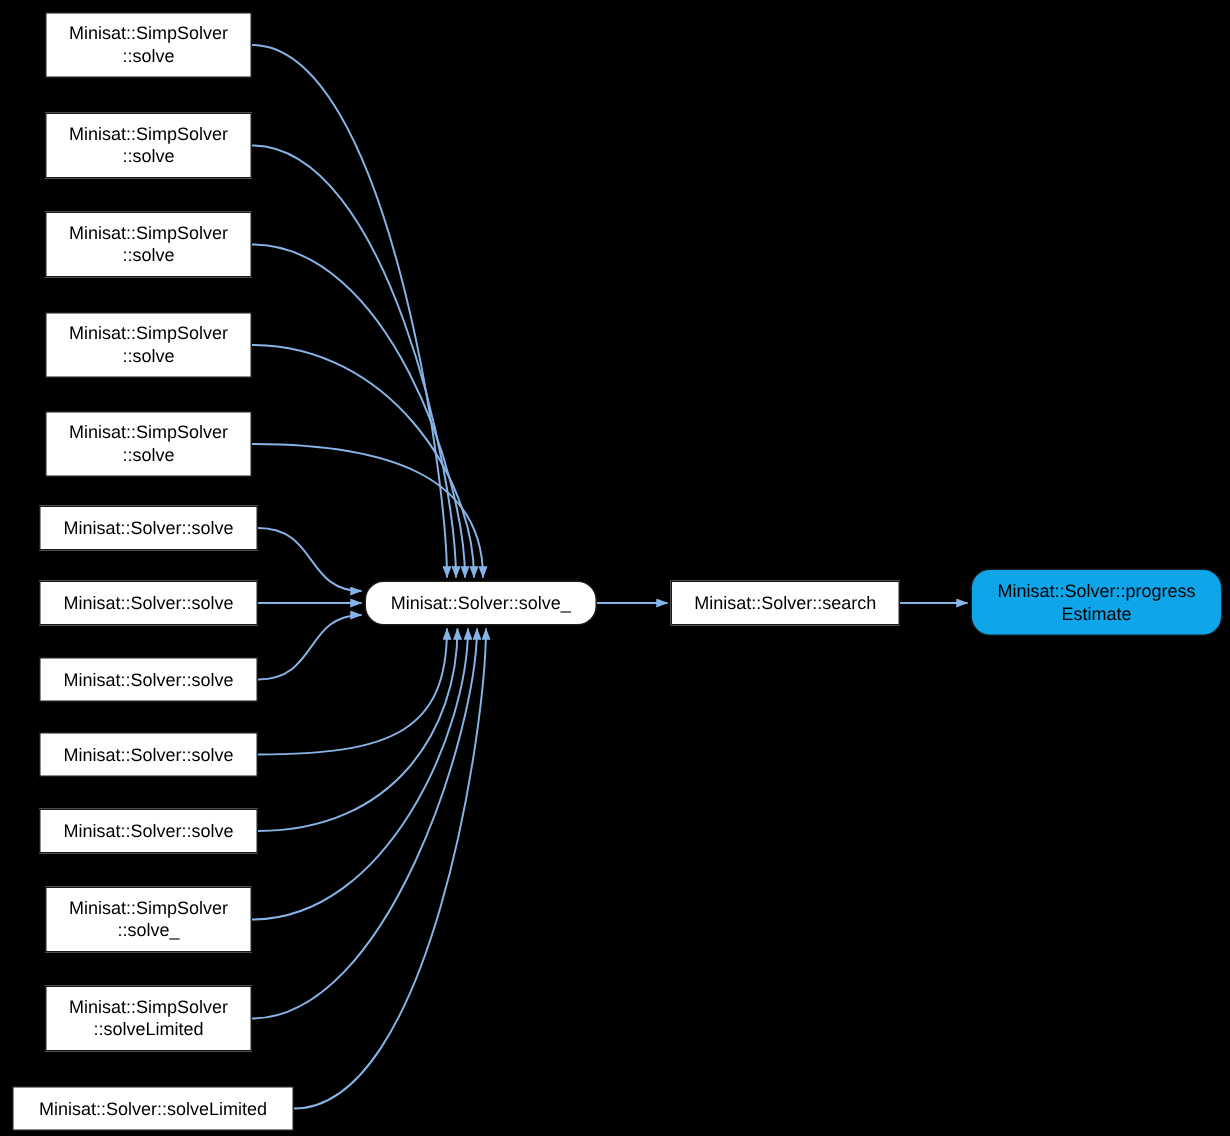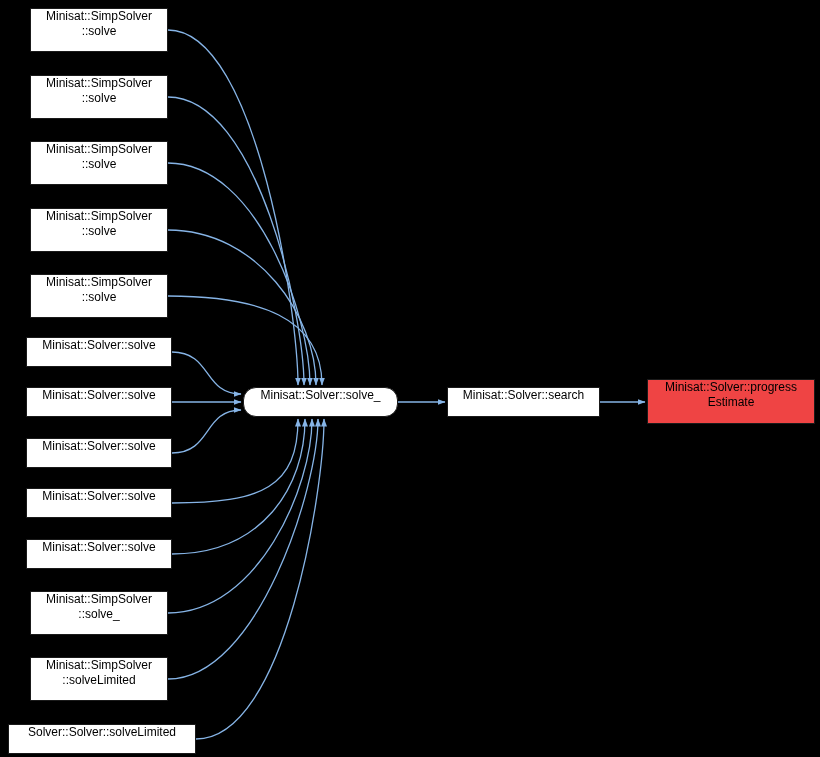--- a/index.html
+++ b/index.html
@@ -29,26 +29,27 @@
     position: absolute;
     box-sizing: border-box;
     background: #ffffff;
     border: 1px solid #1a1a1a;
     color: #000000;
     font-size: 12px;
     line-height: 15px;
     display: flex;
     flex-direction: column;
     align-items: center;
-    justify-content: flex-start;
+    justify-content: center;
     text-align: center;
     cursor: pointer;
   }
   .node.highlight {
-    background: #ef4444;
+    background: #0ea5e9;
+    border-radius: 13px;
   }
   .node-line {
     white-space: nowrap;
   }
 </style>
 </head>
 <body>
 
 <div class="canvas">
   <svg class="edge-layer" width="820" height="757">
@@ -113,21 +114,21 @@
       </div>
       <div class="node" style="left: 30px; top: 591px; width: 138px; height: 44px;">
         <div class="node-line">Minisat::SimpSolver</div>
         <div class="node-line">::solve_</div>
       </div>
       <div class="node" style="left: 30px; top: 657px; width: 138px; height: 44px;">
         <div class="node-line">Minisat::SimpSolver</div>
         <div class="node-line">::solveLimited</div>
       </div>
       <div class="node" style="left: 8px; top: 724px; width: 188px; height: 30px;">
-        <div class="node-line">Solver::Solver::solveLimited</div>
+        <div class="node-line">Minisat::Solver::solveLimited</div>
       </div>
       <div class="node" style="left: 243px; top: 387px; width: 155px; height: 30px; border-radius: 13px;">
         <div class="node-line">Minisat::Solver::solve_</div>
       </div>
       <div class="node" style="left: 447px; top: 387px; width: 153px; height: 30px;">
         <div class="node-line">Minisat::Solver::search</div>
       </div>
       <div class="node highlight" style="left: 647px; top: 379px; width: 168px; height: 45px;">
         <div class="node-line">Minisat::Solver::progress</div>
         <div class="node-line">Estimate</div>

